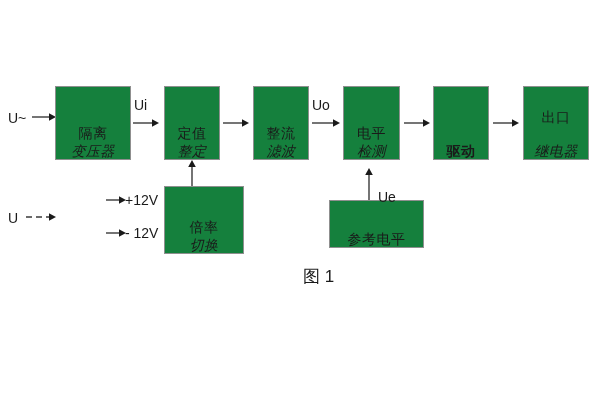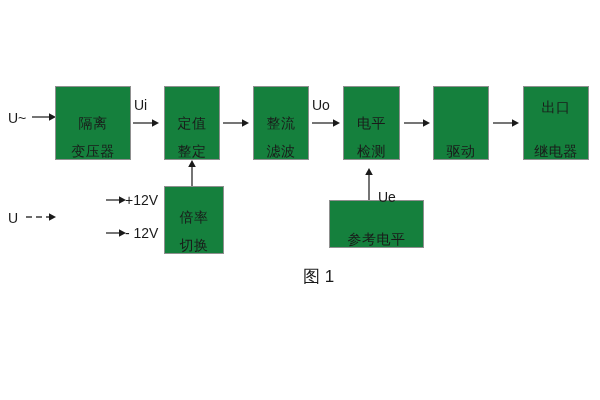--- a/index.html
+++ b/index.html
@@ -32,21 +32,22 @@
     text-align: center;
   }
   .block .line {
     font-size: 14px;
     line-height: 1.05;
     letter-spacing: 0.5px;
     color: #1a1a1a;
     white-space: nowrap;
   }
   .block .line + .line {
-    margin-top: 14px;
+    margin-top: 4px;
+    font-style: italic;
   }
   .block.single .line {
     margin-top: 0;
   }
   
   .txt {
     position: absolute;
     font-size: 14px;
     line-height: 1;
     color: #1a1a1a;
@@ -124,21 +125,21 @@
     <div class="line">检测</div>
   </div>
 
   <div class="conn" style="left:404px; top:117px;">
     <svg width="26" height="12" viewBox="0 0 26 12">
       <line x1="0" y1="6" x2="19" y2="6" stroke="#3a3a3a" stroke-width="1.4"></line>
       <polygon points="19,2.2 26,6 19,9.8" fill="#1a1a1a"></polygon>
     </svg>
   </div>
 
-  <div class="block single" style="left:433px; top:86px; width:56px; height:74px;">
+  <div class="block single" style="left:433px; top:86px; width:56px; height:74px;font-weight:bold;">
     <div class="line">驱动</div>
   </div>
 
   <div class="conn" style="left:493px; top:117px;">
     <svg width="26" height="12" viewBox="0 0 26 12">
       <line x1="0" y1="6" x2="19" y2="6" stroke="#3a3a3a" stroke-width="1.4"></line>
       <polygon points="19,2.2 26,6 19,9.8" fill="#1a1a1a"></polygon>
     </svg>
   </div>
 
@@ -166,21 +167,21 @@
   <div class="txt" style="left:125px; top:193px;">+12V</div>
 
   <div class="conn" style="left:106px; top:227px;">
     <svg width="20" height="12" viewBox="0 0 20 12">
       <line x1="0" y1="6" x2="13" y2="6" stroke="#3a3a3a" stroke-width="1.4"></line>
       <polygon points="13,2.2 20,6 13,9.8" fill="#1a1a1a"></polygon>
     </svg>
   </div>
   <div class="txt" style="left:125px; top:226px;">- 12V</div>
 
-  <div class="block" style="left:164px; top:186px; width:60px; height:68px;">
+  <div class="block" style="left:164px; top:186px; width:80px; height:68px;">
     <div class="line">倍率</div>
     <div class="line">切换</div>
   </div>
 
   <div class="conn" style="left:186px; top:160px;">
     <svg width="12" height="26" viewBox="0 0 12 26">
       <line x1="6" y1="26" x2="6" y2="7" stroke="#3a3a3a" stroke-width="1.4"></line>
       <polygon points="2.2,7 6,0 9.8,7" fill="#1a1a1a"></polygon>
     </svg>
   </div>

